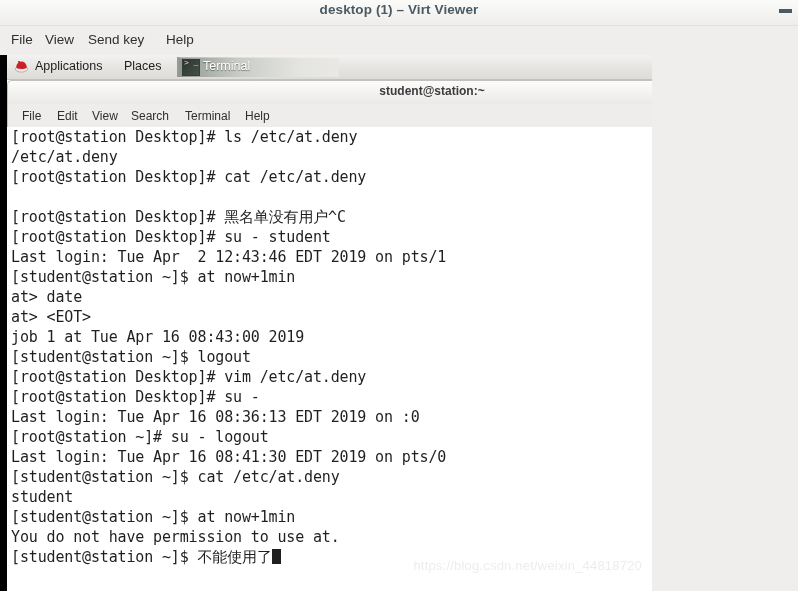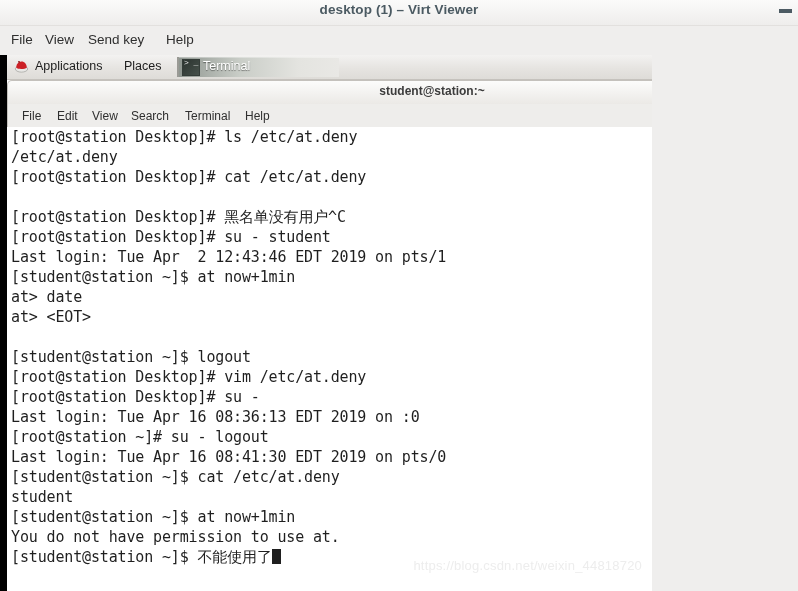--- a/index.html
+++ b/index.html
@@ -309,20 +309,21 @@
           <div class="term-line" style="top: 0px;">[root@station Desktop]# ls /etc/at.deny</div>
           <div class="term-line" style="top: 20px;">/etc/at.deny</div>
           <div class="term-line" style="top: 40px;">[root@station Desktop]# cat /etc/at.deny</div>
           <div class="term-line" style="top: 60px;"></div>
           <div class="term-line" style="top: 80px;">[root@station Desktop]# 黑名单没有用户^C</div>
           <div class="term-line" style="top: 100px;">[root@station Desktop]# su - student</div>
           <div class="term-line" style="top: 120px;">Last login: Tue Apr  2 12:43:46 EDT 2019 on pts/1</div>
           <div class="term-line" style="top: 140px;">[student@station ~]$ at now+1min</div>
           <div class="term-line" style="top: 160px;">at&gt; date</div>
           <div class="term-line" style="top: 180px;">at&gt; &lt;EOT&gt;</div>
+          <div class="term-line" style="top: 200px;">job 1 at Tue Apr 16 08:43:00 2019</div>
           <div class="term-line" style="top: 220px;">[student@station ~]$ logout</div>
           <div class="term-line" style="top: 260px;">[root@station Desktop]# su -</div>
           <div class="term-line" style="top: 240px;">[root@station Desktop]# vim /etc/at.deny</div>
           <div class="term-line" style="top: 280px;">Last login: Tue Apr 16 08:36:13 EDT 2019 on :0</div>
           <div class="term-line" style="top: 300px;">[root@station ~]# su - logout</div>
           <div class="term-line" style="top: 320px;">Last login: Tue Apr 16 08:41:30 EDT 2019 on pts/0</div>
           <div class="term-line" style="top: 340px;">[student@station ~]$ cat /etc/at.deny</div>
           <div class="term-line" style="top: 360px;">student</div>
           <div class="term-line" style="top: 380px;">[student@station ~]$ at now+1min</div>
           <div class="term-line" style="top: 400px;">You do not have permission to use at.</div>

